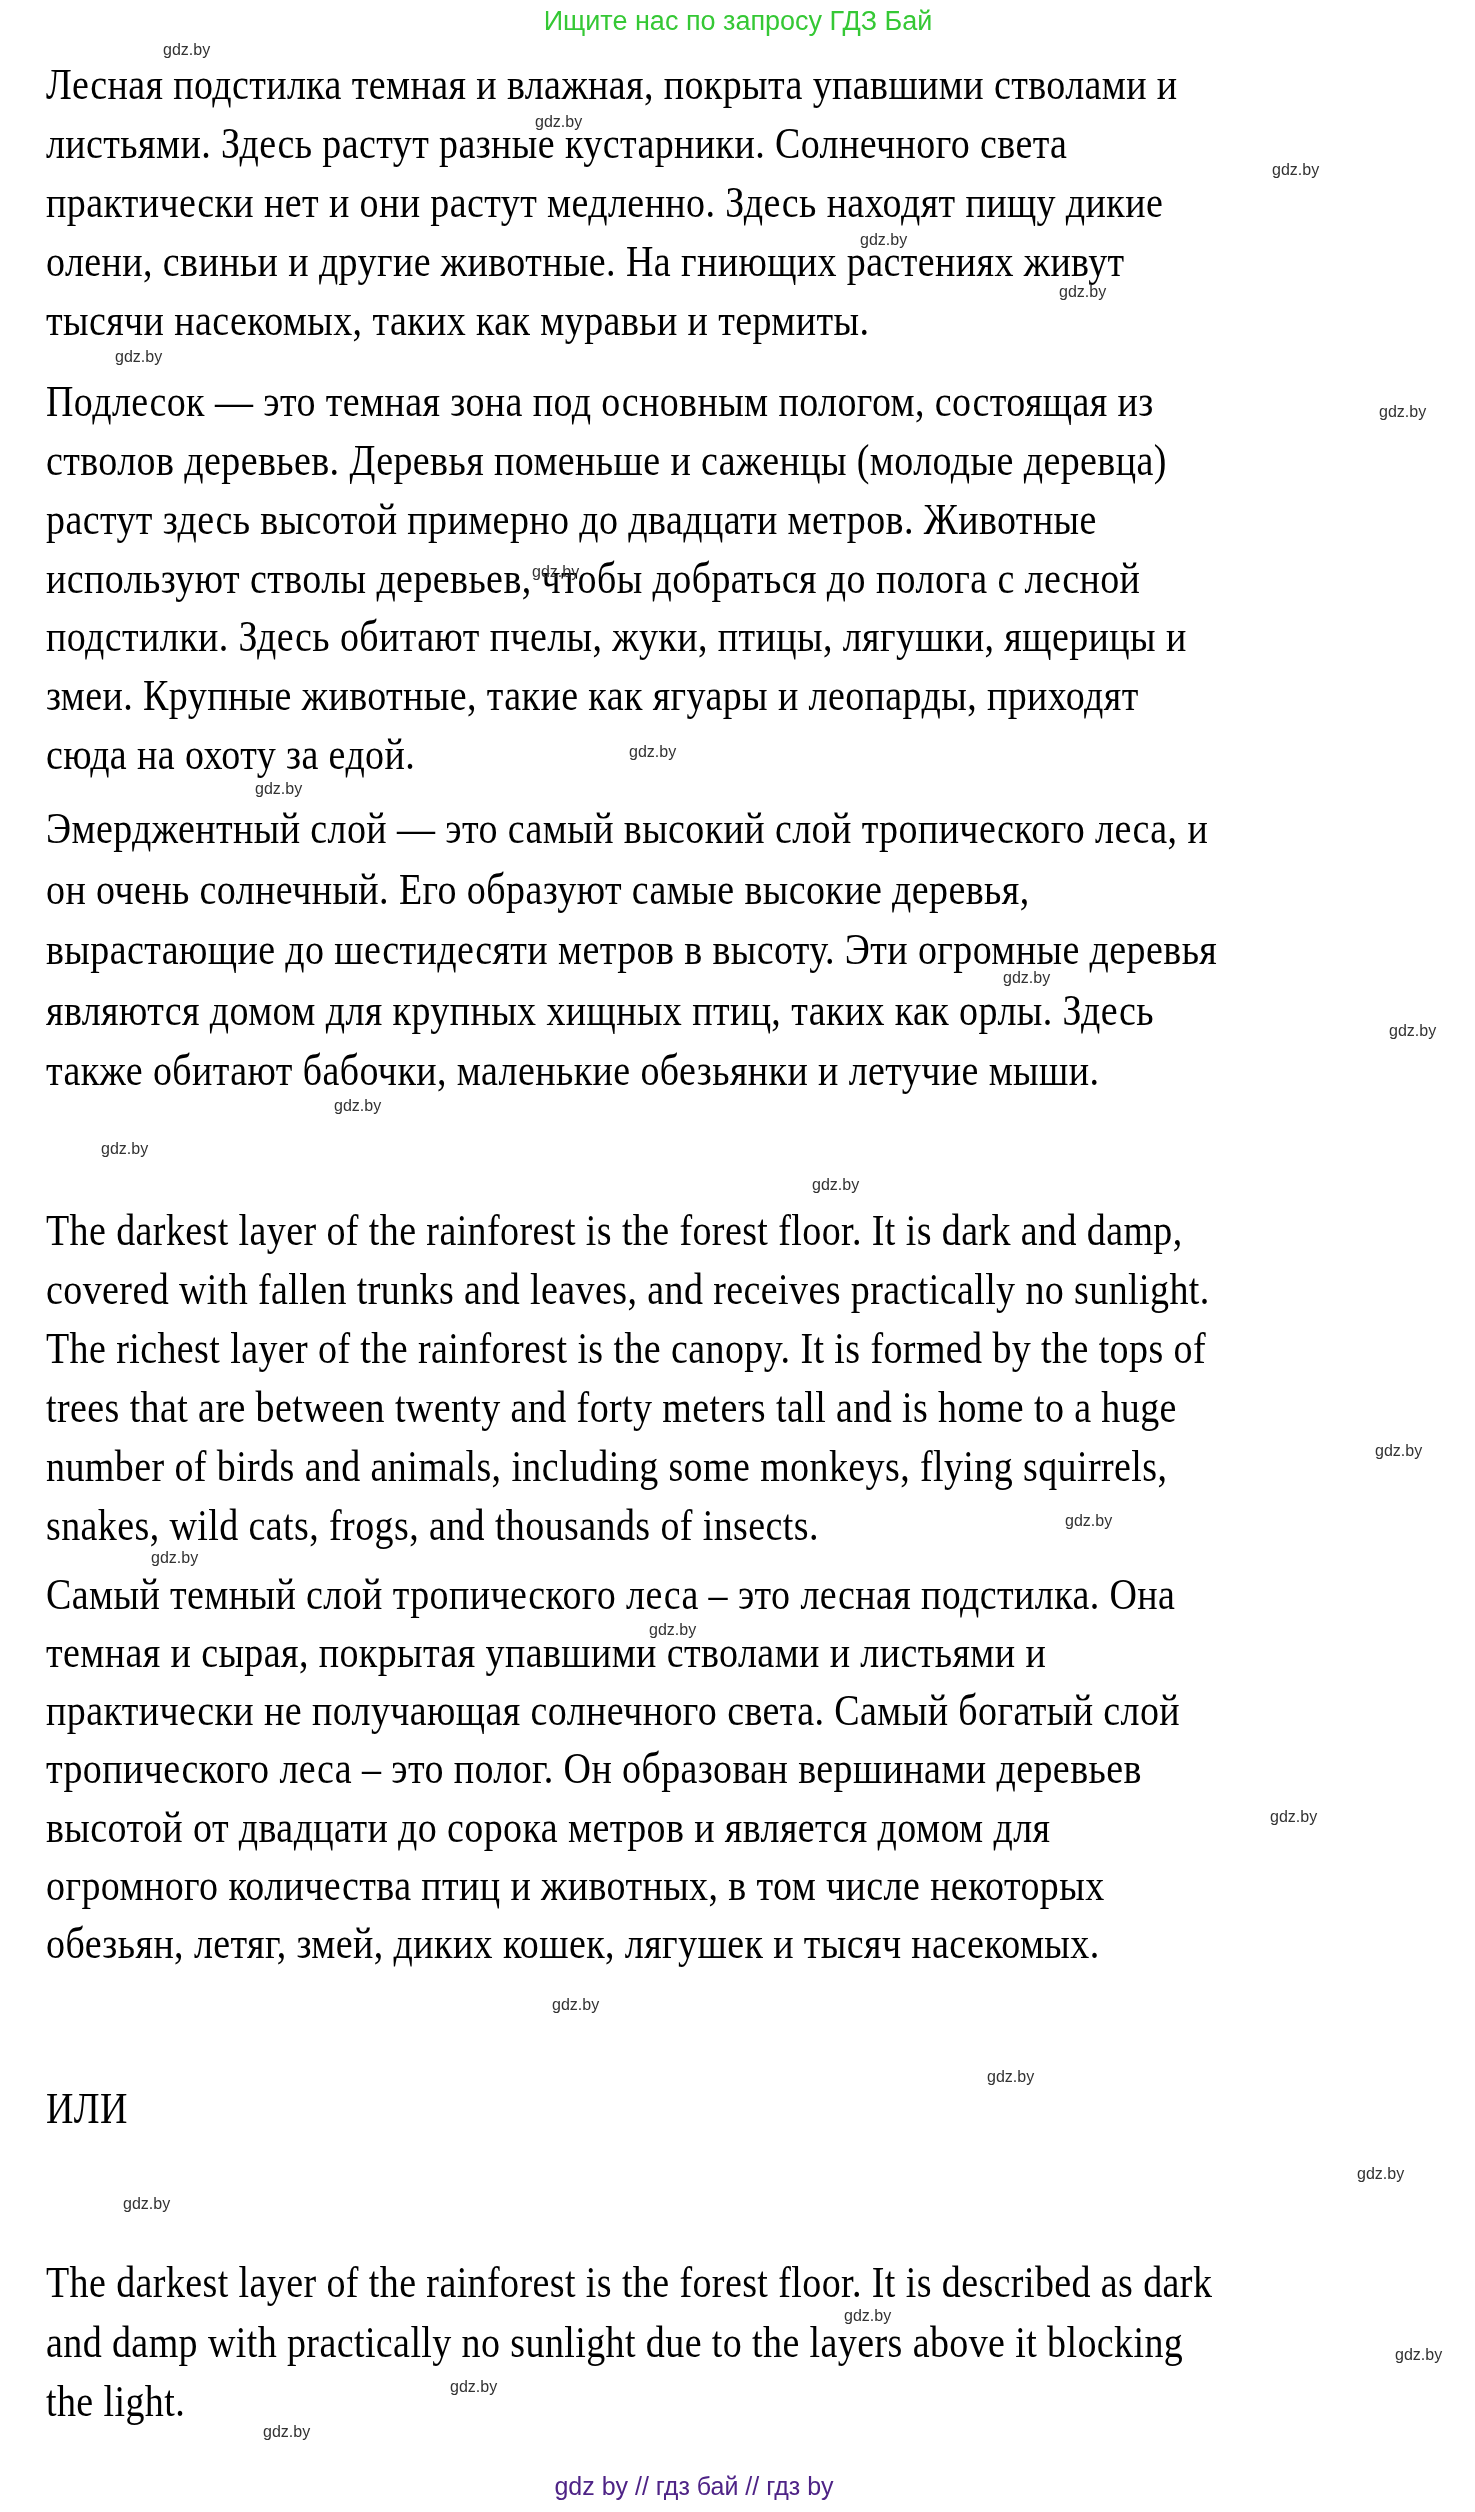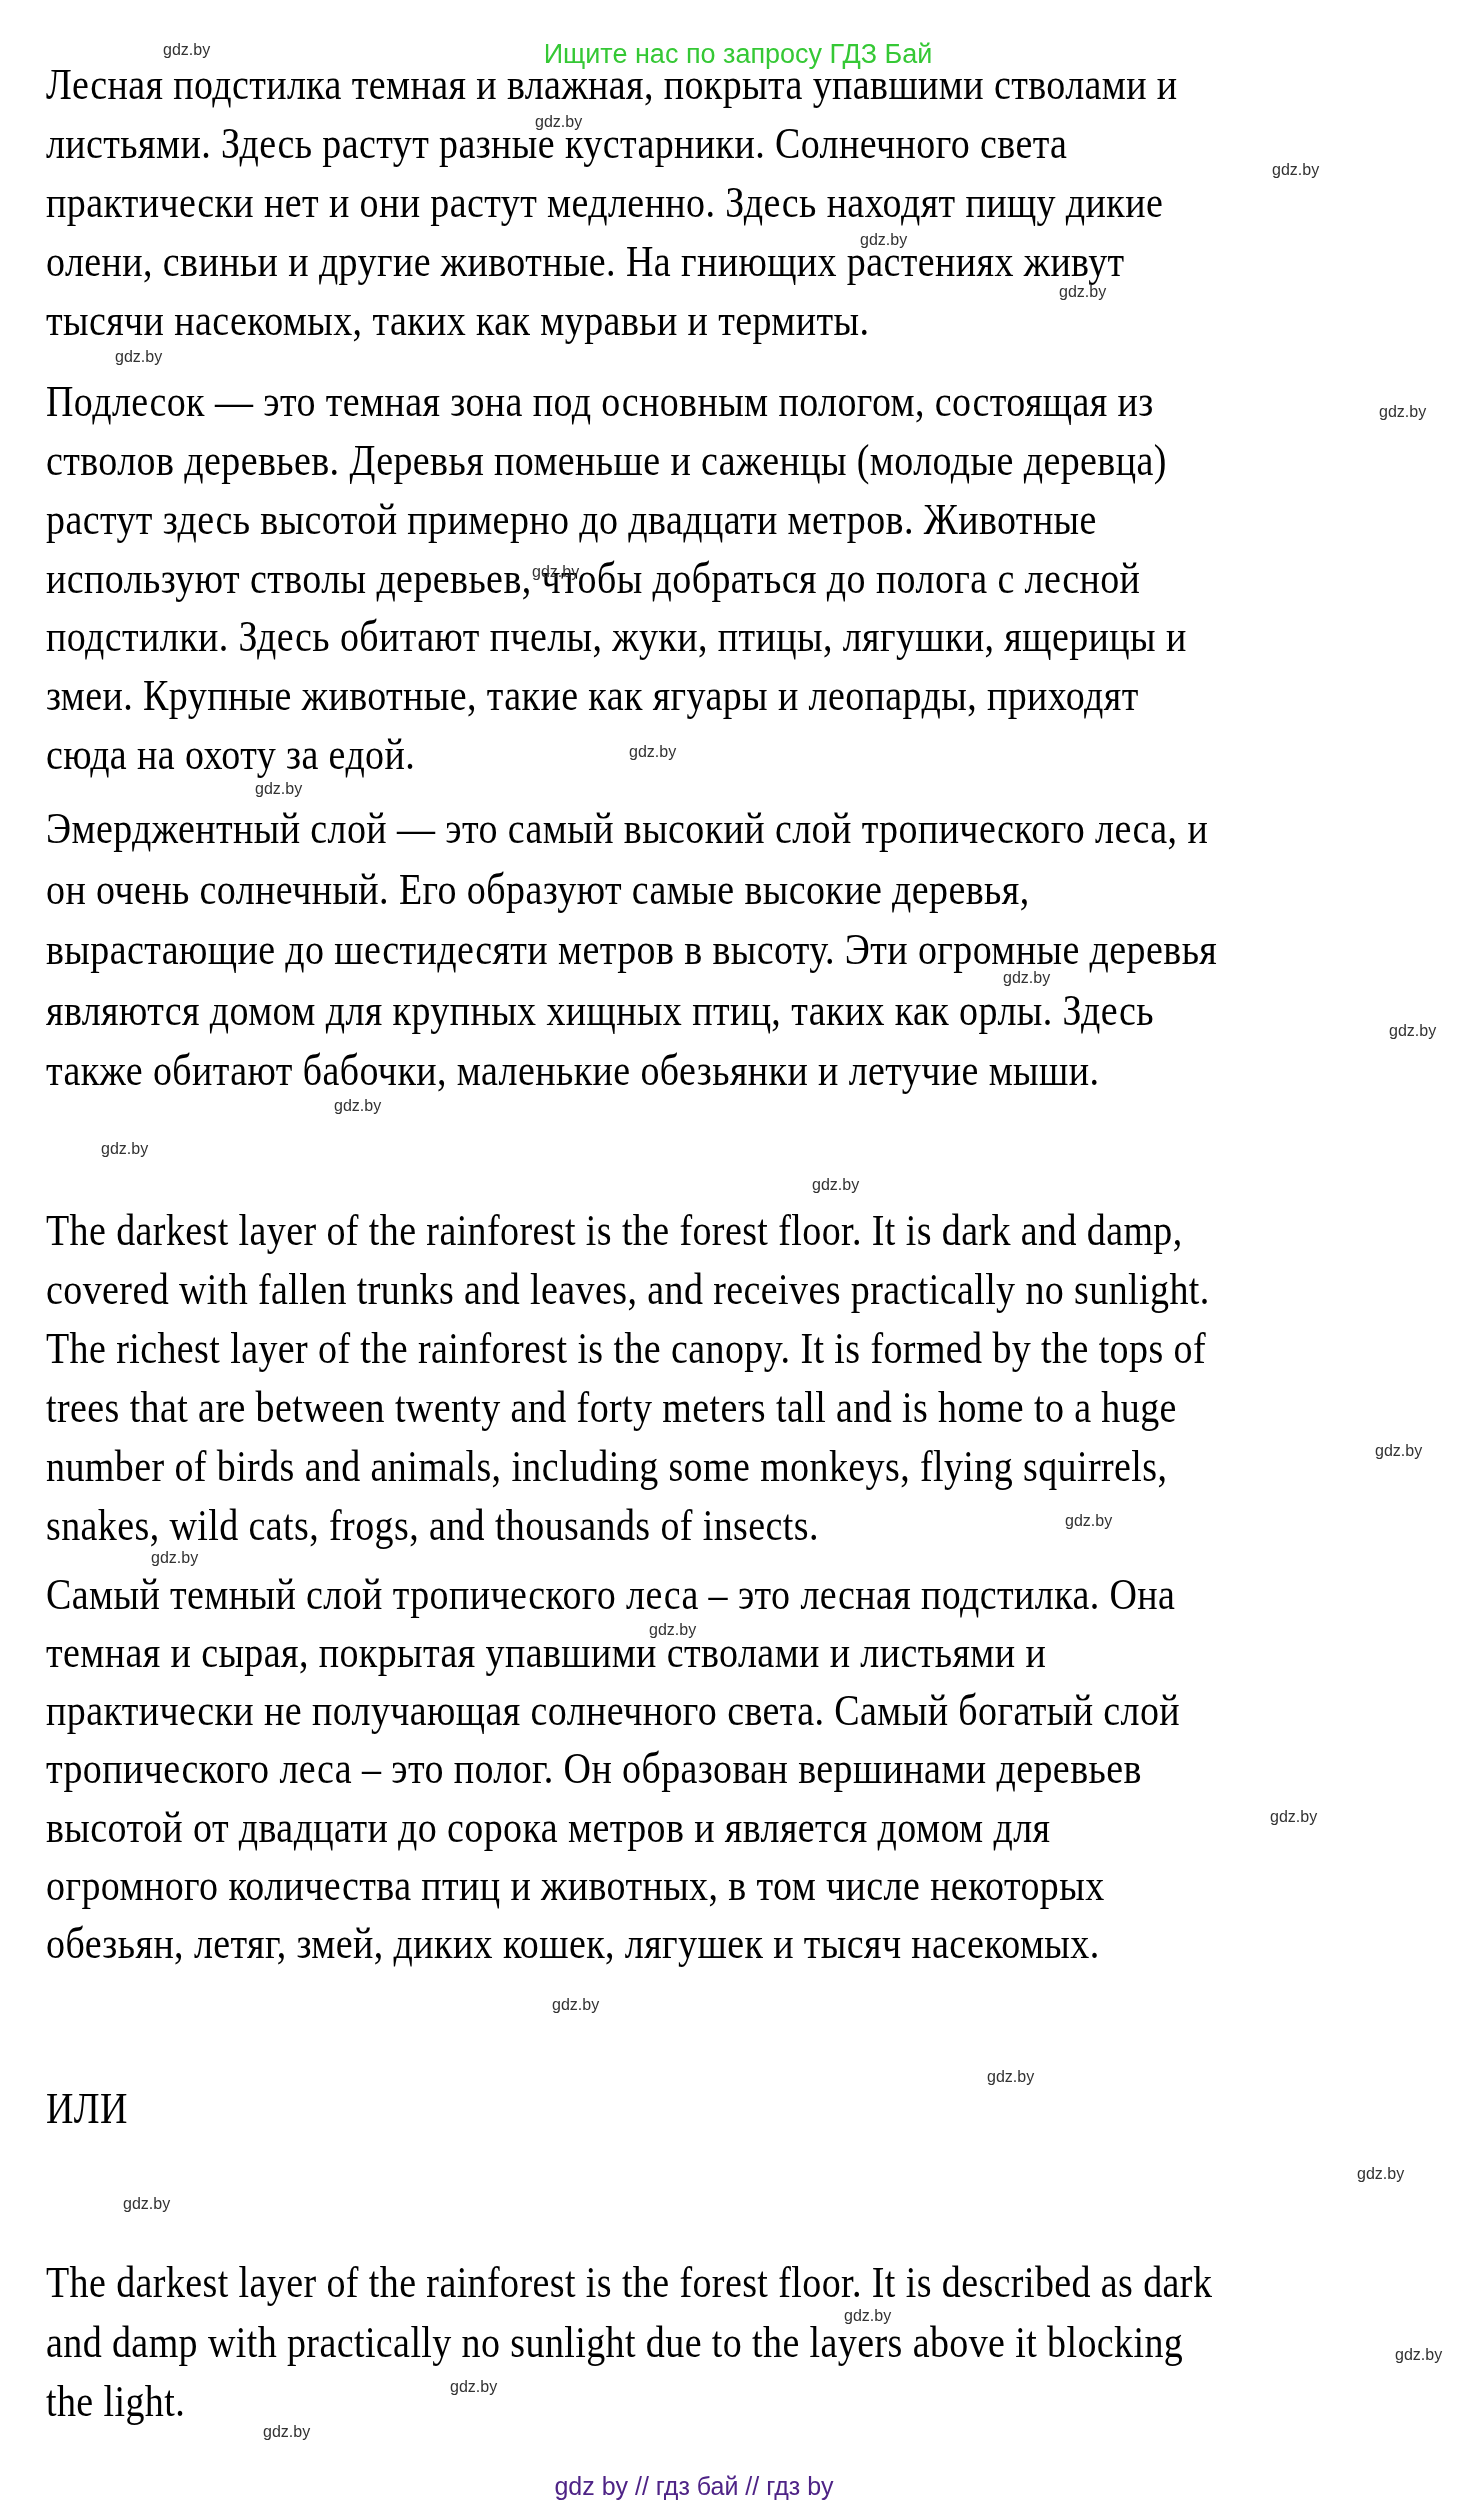--- a/index.html
+++ b/index.html
@@ -38,21 +38,21 @@
     position:absolute;top:2472px;left:0;width:1388px;
     text-align:center;
     font-family:"Liberation Sans", sans-serif;
     font-size:25px;line-height:29px;
     white-space:nowrap;
   }
 </style>
 </head>
 <body>
 
-<div class="page-header" style="color: rgb(53, 200, 53); margin-top: 33px;">Ищите нас по запросу ГДЗ Бай</div>
+<div class="page-header" style="color: rgb(53, 200, 53);">Ищите нас по запросу ГДЗ Бай</div>
 
 <div class="text-layer">
     <div class="line" lang="ru" style="top: 70px; color: rgb(0, 0, 0);">Лесная подстилка темная и влажная, покрыта упавшими стволами и</div>
     <div class="line" lang="ru" style="top: 129px; color: rgb(0, 0, 0);">листьями. Здесь растут разные кустарники. Солнечного света</div>
     <div class="line" lang="ru" style="top: 188px; color: rgb(0, 0, 0);">практически нет и они растут медленно. Здесь находят пищу дикие</div>
     <div class="line" lang="ru" style="top: 247px; color: rgb(0, 0, 0);">олени, свиньи и другие животные. На гниющих растениях живут</div>
     <div class="line" lang="ru" style="top: 306px; color: rgb(0, 0, 0);">тысячи насекомых, таких как муравьи и термиты.</div>
     <div class="line" lang="ru" style="top: 387px; color: rgb(0, 0, 0);">Подлесок — это темная зона под основным пологом, состоящая из</div>
     <div class="line" lang="ru" style="top: 446px; color: rgb(0, 0, 0);">стволов деревьев. Деревья поменьше и саженцы (молодые деревца)</div>
     <div class="line" lang="ru" style="top: 505px; color: rgb(0, 0, 0);">растут здесь высотой примерно до двадцати метров. Животные</div>

